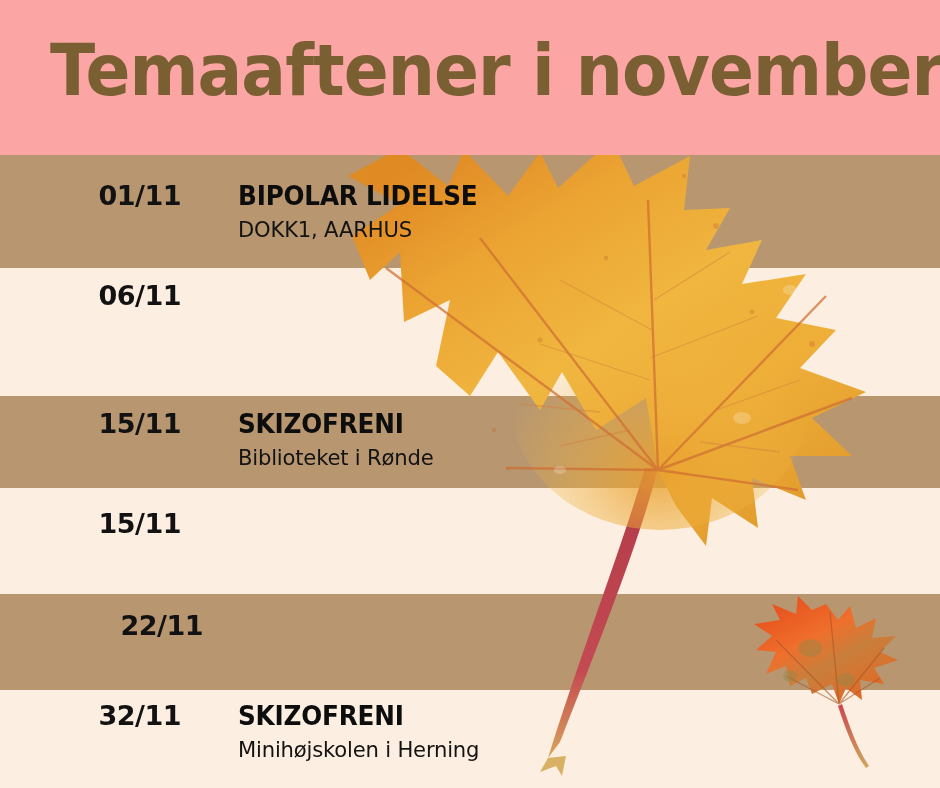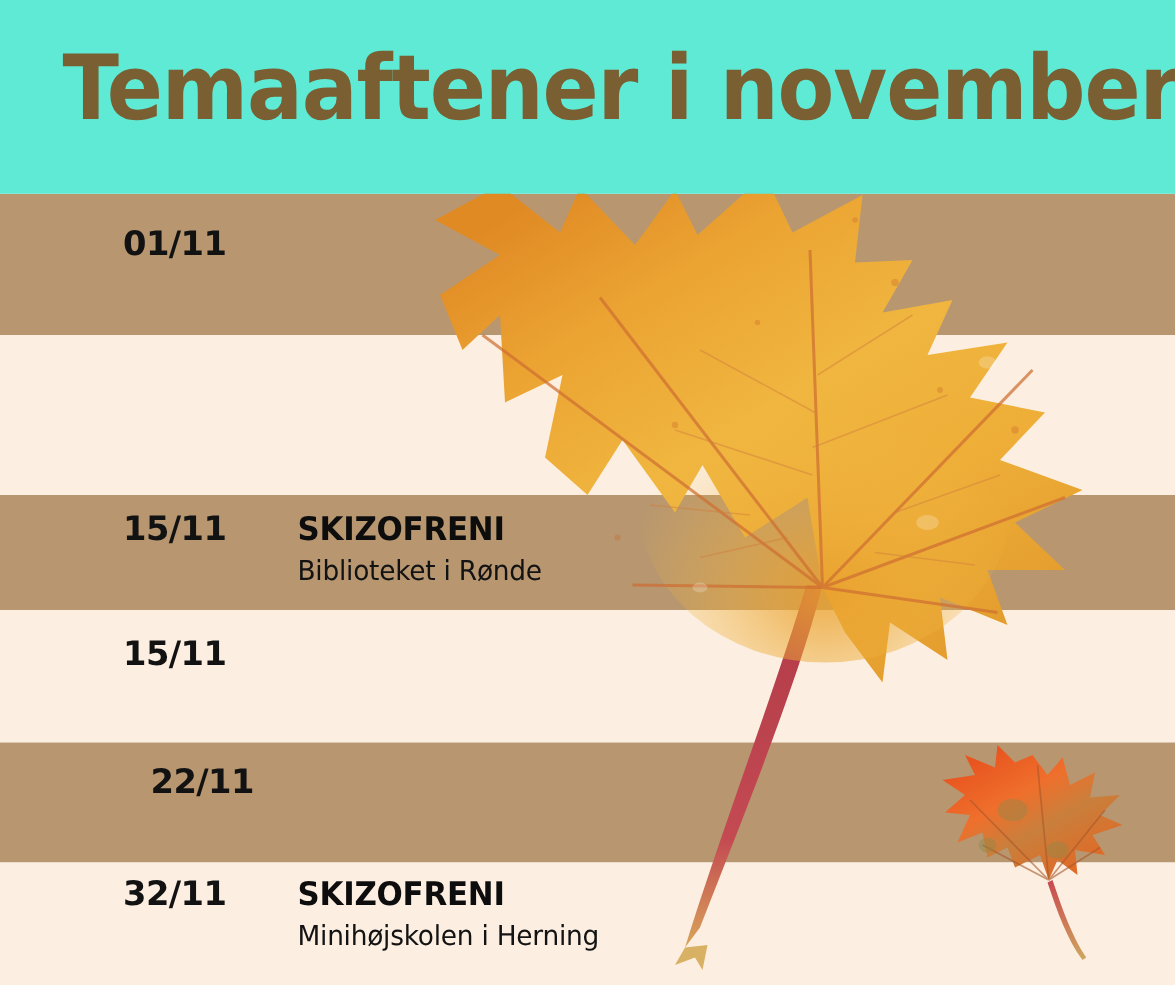--- a/index.html
+++ b/index.html
@@ -18,21 +18,21 @@
     background: #ffffff;
   }
 
   
   .title-area {
     position: absolute;
     left: 0;
     top: 0;
     width: 940px;
     height: 155px;
-    background: #5eead4;
+    background: #fca5a5;
     z-index: 6;
   }
   .title {
     position: absolute;
     left: 50px;
     top: 22px;
     font-family: "DejaVu Sans", sans-serif;
     font-size: 72px;
     font-weight: 700;
     letter-spacing: -1px;
@@ -233,23 +233,28 @@
       </g>
     </g>
   </svg>
 
   <div class="title-area">
     <div class="title">Temaaftener i november</div>
   </div>
 
   <div class="row" style="top:178px;">
     <div class="row-date">01/11</div>
+    <div class="row-body">
+      <div class="row-title">BIPOLAR LIDELSE</div>
+      <div class="row-venue">DOKK1, AARHUS</div>
+    </div>
   </div>
 
   <div class="row" style="top:278px;">
+    <div class="row-date">06/11</div>
   </div>
 
   <div class="row" style="top:406px;">
     <div class="row-date">15/11</div>
     <div class="row-body">
       <div class="row-title">SKIZOFRENI</div>
       <div class="row-venue">Biblioteket i Rønde</div>
     </div>
   </div>
 

